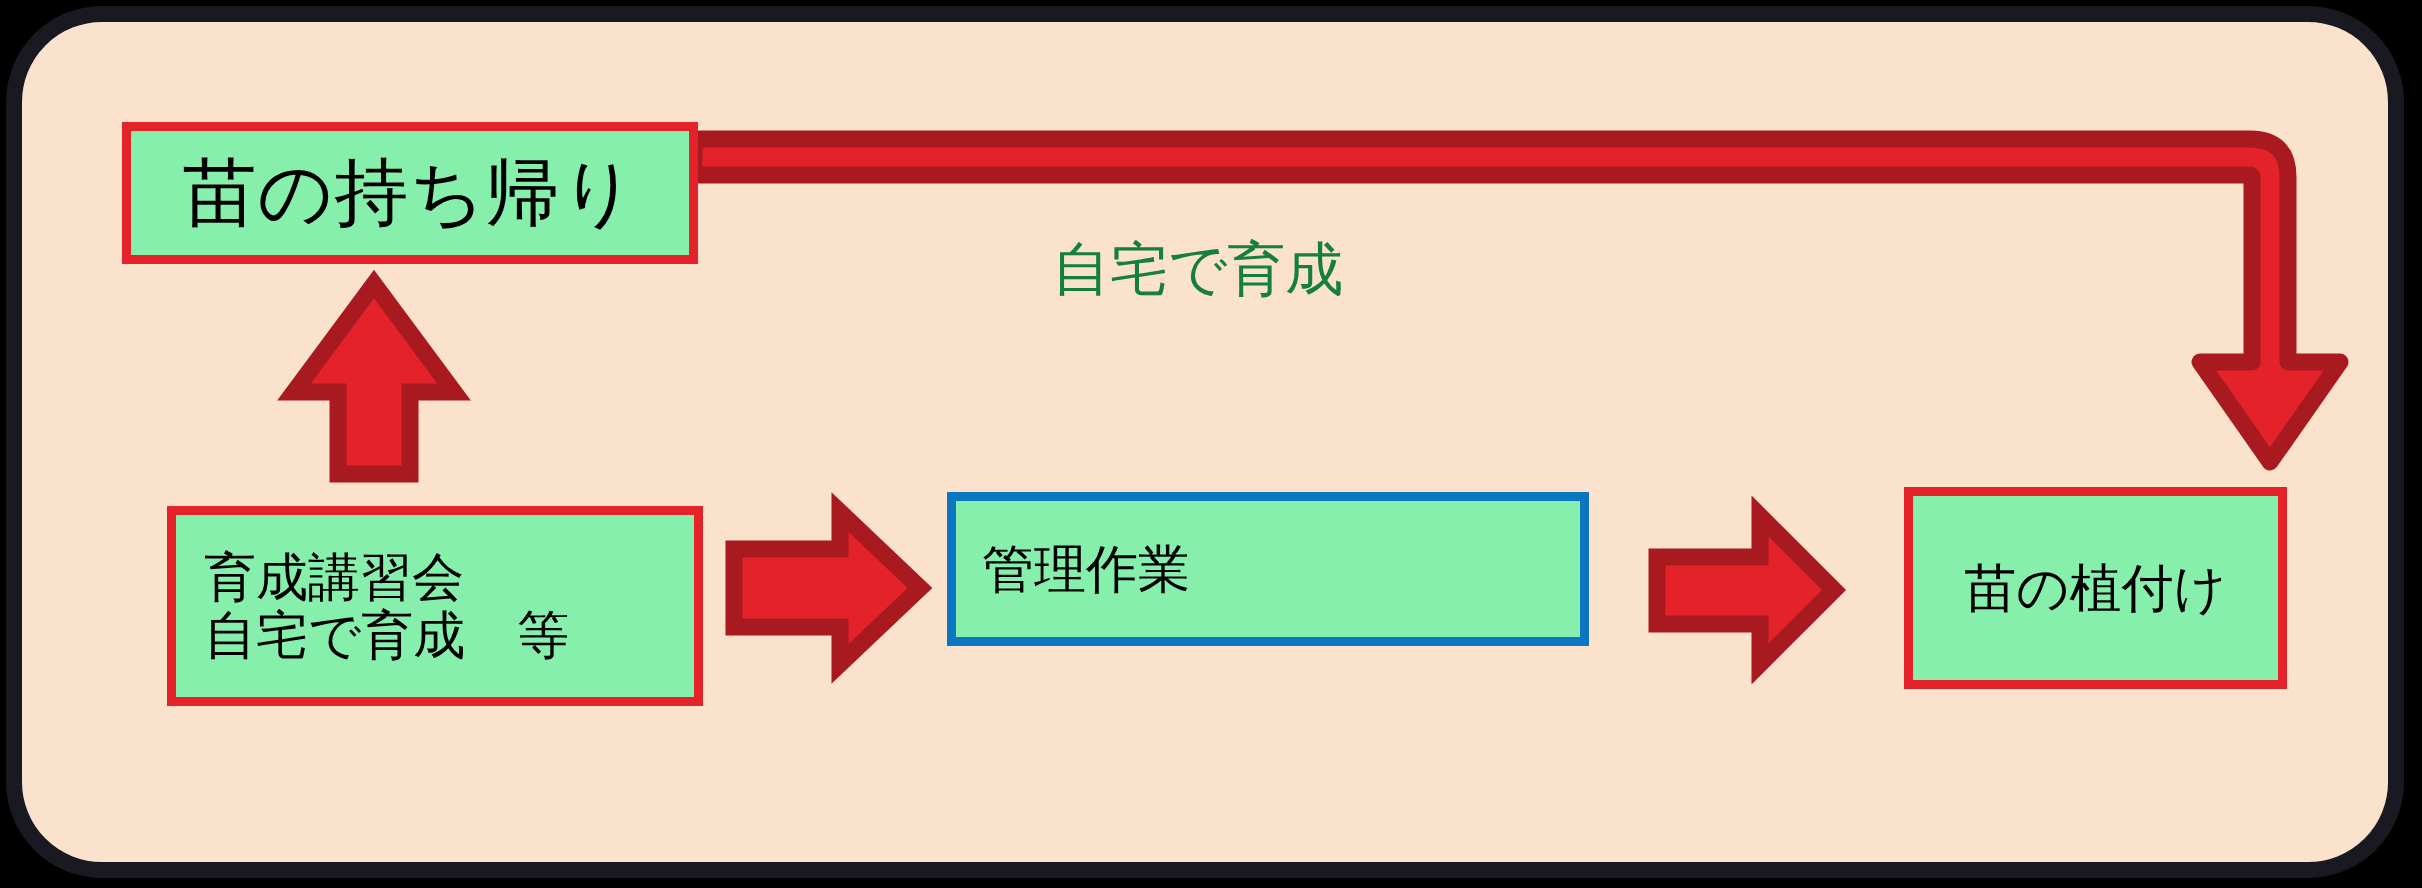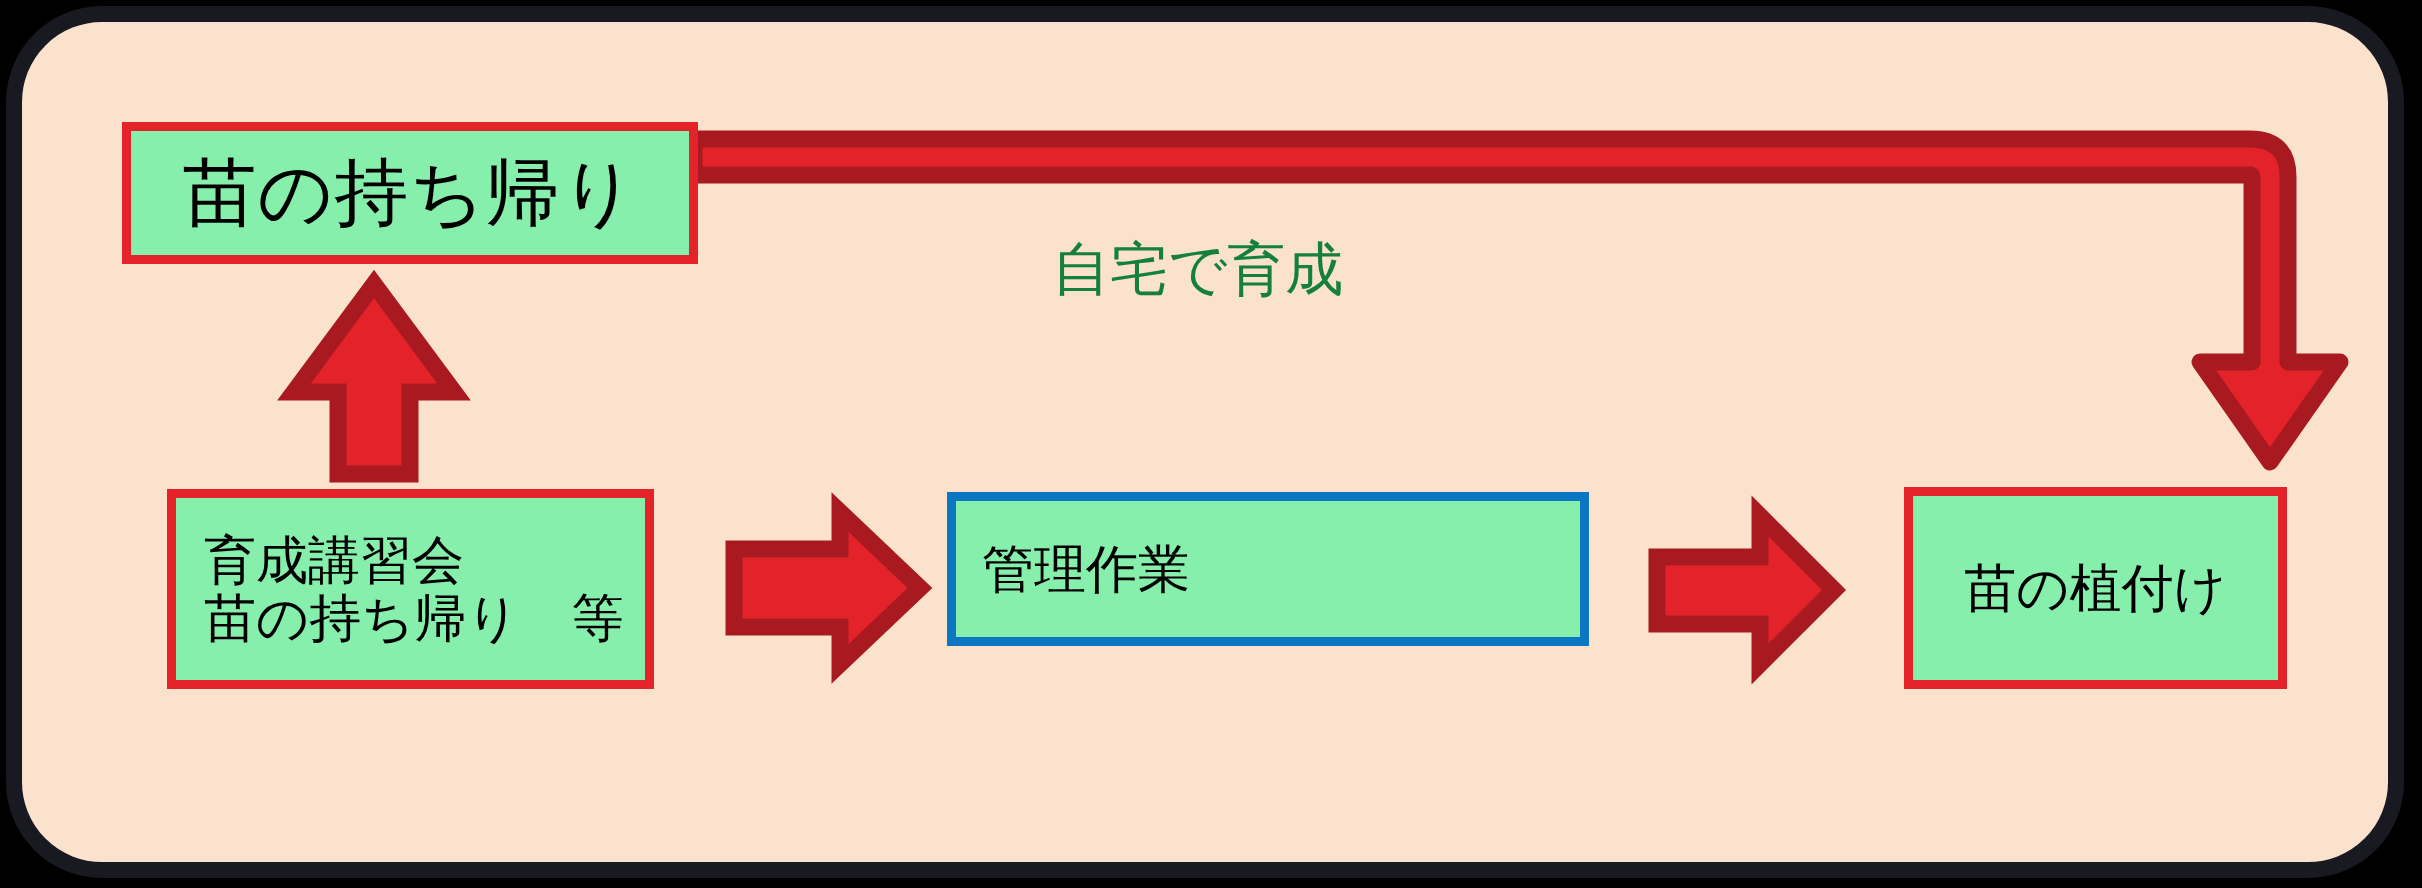--- a/index.html
+++ b/index.html
@@ -62,22 +62,22 @@
     justify-content: center;
   }
   #box-takehome .box-line {
     font-size: 74px;
     letter-spacing: 1px;
   }
 
   
   #box-workshop {
     left: 145px;
-    top: 467px;
-    width: 487px;
+    top: 484px;
+    width: 536px;
     height: 200px;
     padding: 0 0 0 28px;
   }
   #box-workshop .box-line { font-size: 52px; }
 
   
   #box-maintenance {
     left: 925px;
     top: 470px;
     width: 642px;
@@ -187,21 +187,21 @@
                  Z" fill="#E32229" stroke="#A81A20" stroke-width="17" stroke-linejoin="miter"></path>
       </g>
     </svg>
 
     <div class="box red" id="box-takehome">
       <div class="box-line">苗の持ち帰り</div>
     </div>
 
     <div class="box red" id="box-workshop">
       <div class="box-line">育成講習会</div>
-      <div class="box-line">苗の持ち帰り　等</div>
+      <div class="box-line">自宅で育成　等</div>
     </div>
 
     <div class="box blue" id="box-maintenance">
       <div class="box-line line-title">管理作業</div>
     </div>
 
     <div class="box red" id="box-planting">
       <div class="box-line">苗の植付け</div>
     </div>
 

